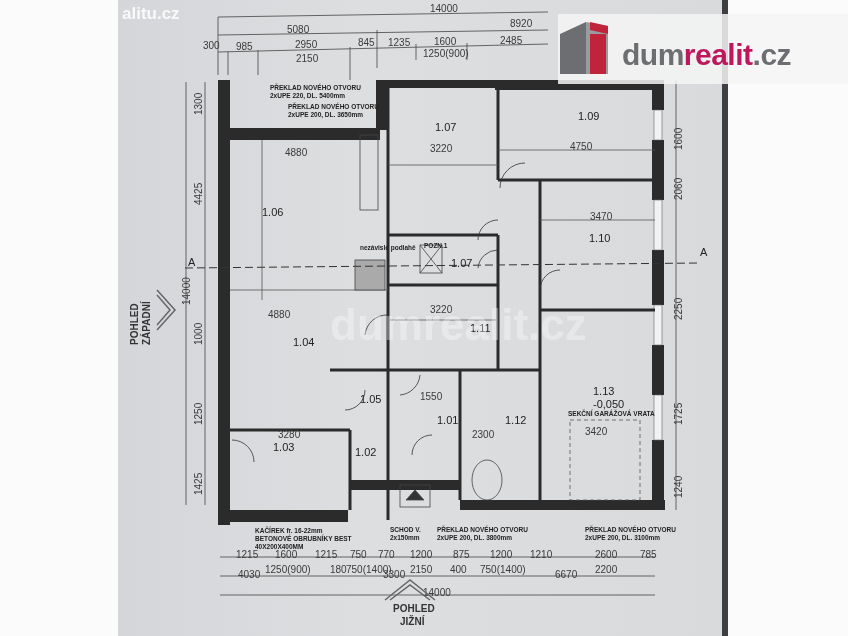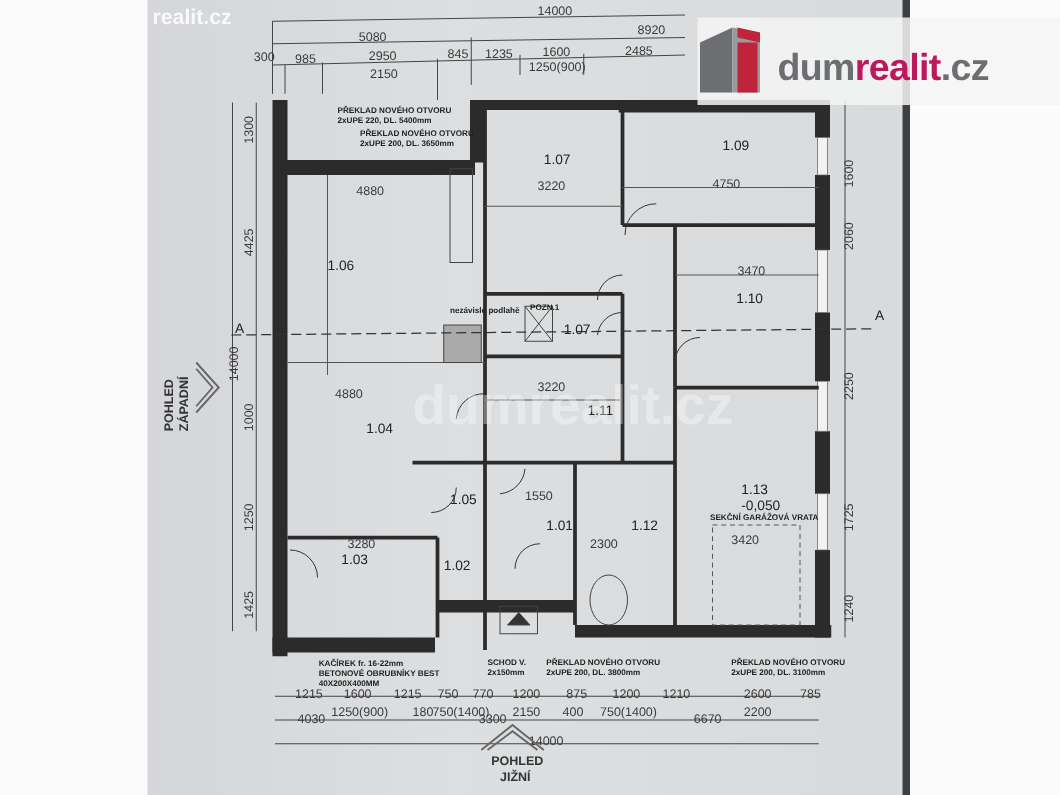--- a/index.html
+++ b/index.html
@@ -227,21 +227,21 @@
   <text class="view" x="393" y="612">POHLED</text>
   <text class="view" x="400" y="625">JIŽNÍ</text>
   <g stroke="#666" stroke-width="1.5" fill="none">
     <polyline points="157,290 175,310 157,330"></polyline>
     <polyline points="157,295 170,310 157,325"></polyline>
   </g>
   <text class="view" x="138" y="345" transform="rotate(-90 138 345)">POHLED</text>
   <text class="view" x="150" y="345" transform="rotate(-90 150 345)">ZÁPADNÍ</text>
 </svg>
 
-<div class="wm-top">realit.cz</div>
+<div class="wm-top">alitu.cz</div>
 <div class="wm-mid">dumrealit.cz</div>
 
 <div class="logo">
   <svg width="60" height="60" style="left:2px;top:2px;">
     <polygon points="0,18 26,6 26,58 0,58" fill="#6d6e71"></polygon>
     <polygon points="26,6 48,10 48,58 26,58" fill="#9a9b9e"></polygon>
     <rect x="30" y="18" width="16" height="40" fill="#c0243a"></rect>
     <polygon points="30,6 48,10 48,18 30,14" fill="#c0243a"></polygon>
   </svg>
 </div>

